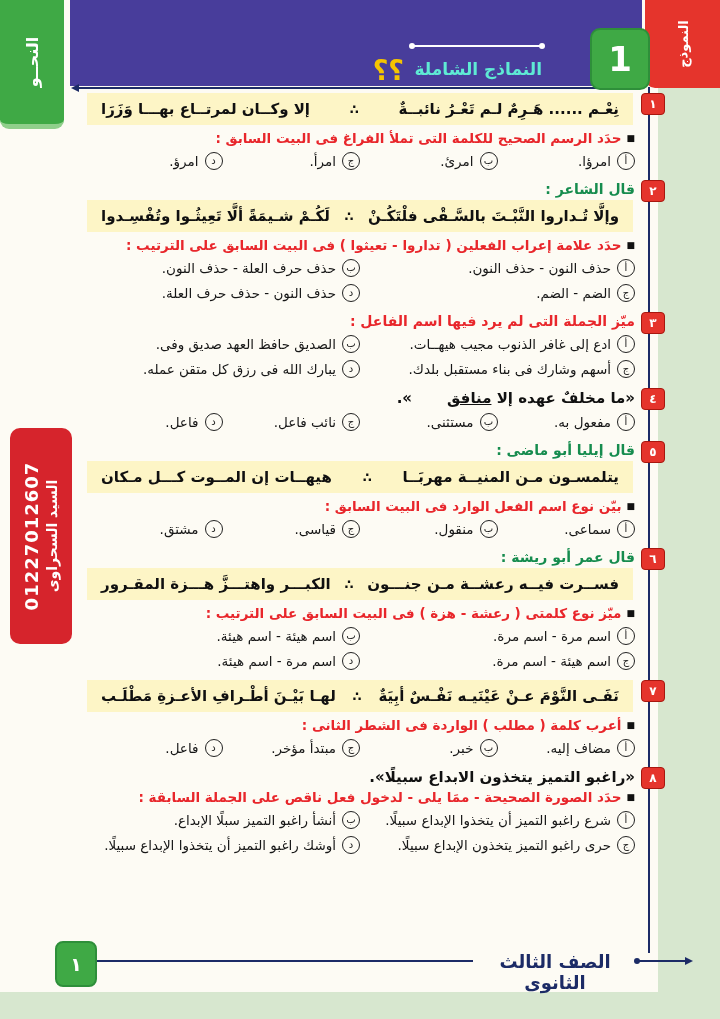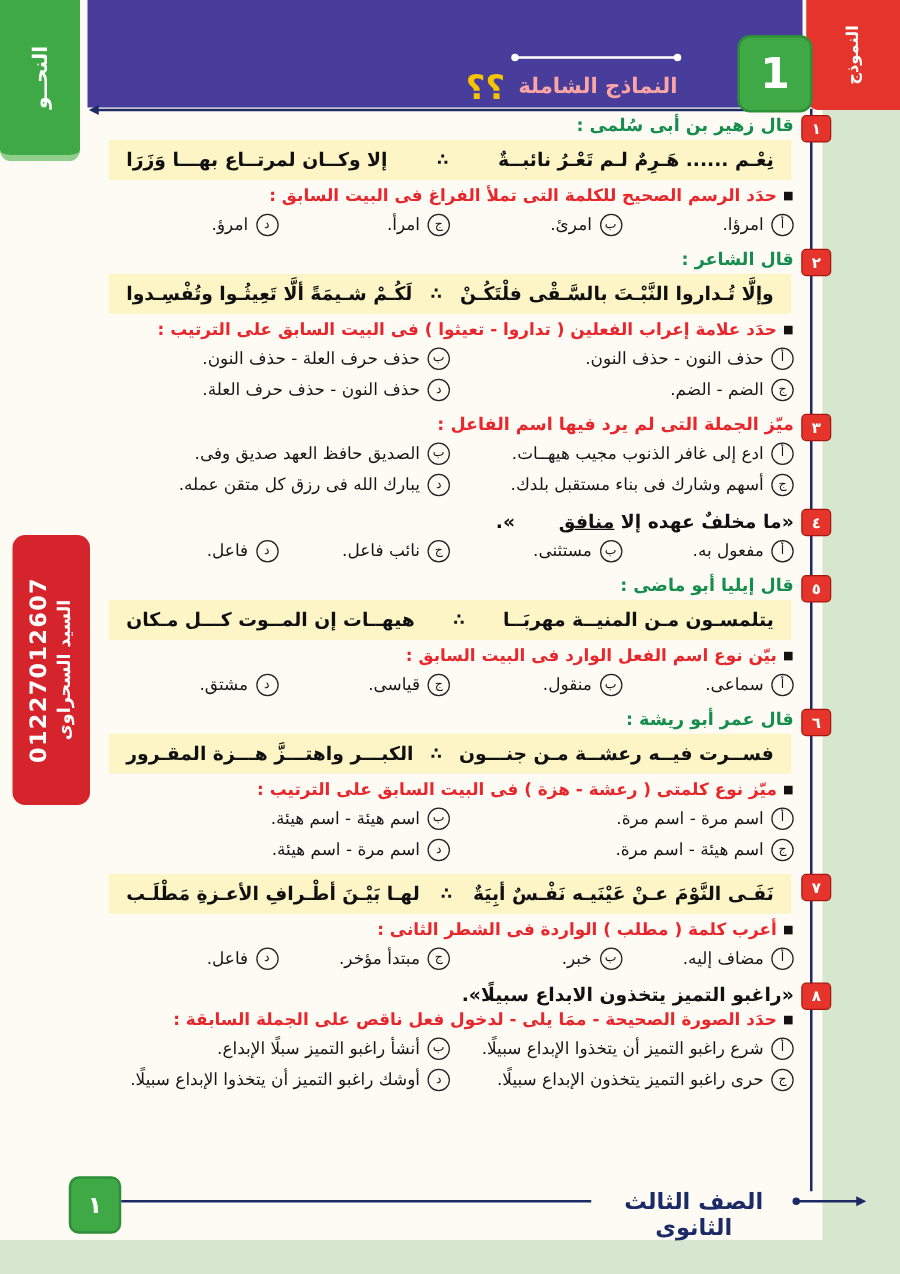--- a/index.html
+++ b/index.html
@@ -5,21 +5,21 @@
   html,body{margin:0;padding:0;}
   body{
     width:720px;height:1019px;position:relative;overflow:hidden;
     background:#d7e7cf;
     font-family:"DejaVu Sans",sans-serif;
   }
   .panel{position:absolute;left:0;top:0;width:658px;height:992px;background:#fdfbf4;z-index:1;}
 
   
   .blue-bar{position:absolute;left:70px;top:0;width:572px;height:86px;background:#483d9b;z-index:2;}
-  .header-title{position:absolute;right:100px;bottom:7px;color:#fca5a5;font-weight:bold;font-size:17px;}
+  .header-title{position:absolute;right:100px;bottom:7px;color:#5eead4;font-weight:bold;font-size:17px;}
   .header-rule{position:absolute;right:100px;top:45px;width:130px;height:2px;background:#fff;}
   .header-rule::before,.header-rule::after{content:"";position:absolute;top:-2px;width:6px;height:6px;border-radius:50%;background:#fff;}
   .header-rule::before{right:-3px;} .header-rule::after{left:-3px;}
   .header-qmarks{position:absolute;right:238px;bottom:2px;color:#f5c400;font-weight:bold;font-size:27px;line-height:1;}
   .model-tab{position:absolute;right:0;top:0;width:75px;height:88px;background:#e5342c;border-radius:0 0 0 10px;z-index:3;}
   .model-num{position:absolute;right:70px;top:28px;width:56px;height:58px;background:#3fa945;border:2px solid #2e8f3a;border-radius:10px;z-index:4;display:flex;align-items:center;justify-content:center;color:#fff;font-size:34px;font-weight:bold;}
   .subject-tab{position:absolute;left:0;top:0;width:64px;height:124px;background:#3fa945;border-bottom:5px solid #90cf8b;border-radius:0 0 9px 9px;z-index:3;}
   .vtext{position:absolute;top:50%;left:50%;transform:translate(-50%,-50%) rotate(-90deg);white-space:nowrap;color:#fff;font-weight:bold;text-align:center;}
   .subject-tab .vtext{font-size:16px;}
   .model-tab .vtext{font-size:13px;}
@@ -87,21 +87,20 @@
 <div class="contact-box">
   <div class="contact-inner">
     <div class="contact-phone">01227012607</div>
     <div class="contact-name">السيد السحراوى</div>
   </div>
 </div>
 
 <div class="content">
     <div class="question">
       <div class="q-badge">١</div>
-      <div class="q-title green">قال زهير بن أبى سُلمى :</div>
       <div class="verse">
         <span class="hemi">نِعْـم ...... هَـرِمٌ لـم تَعْـرُ نائبــةٌ</span>
         <span class="sep">∴</span>
         <span class="hemi">إلا وكــان لمرتــاع بهـــا وَزَرَا</span>
       </div>
       <div class="prompt"><span class="bullet">■</span><span>حدَد الرسم الصحيح للكلمة التى تملأ الفراغ فى البيت السابق :</span></div>
       <div class="options row">
         <div class="option">
           <span class="circ">أ</span>
           <span class="otext">امرؤا.</span>

